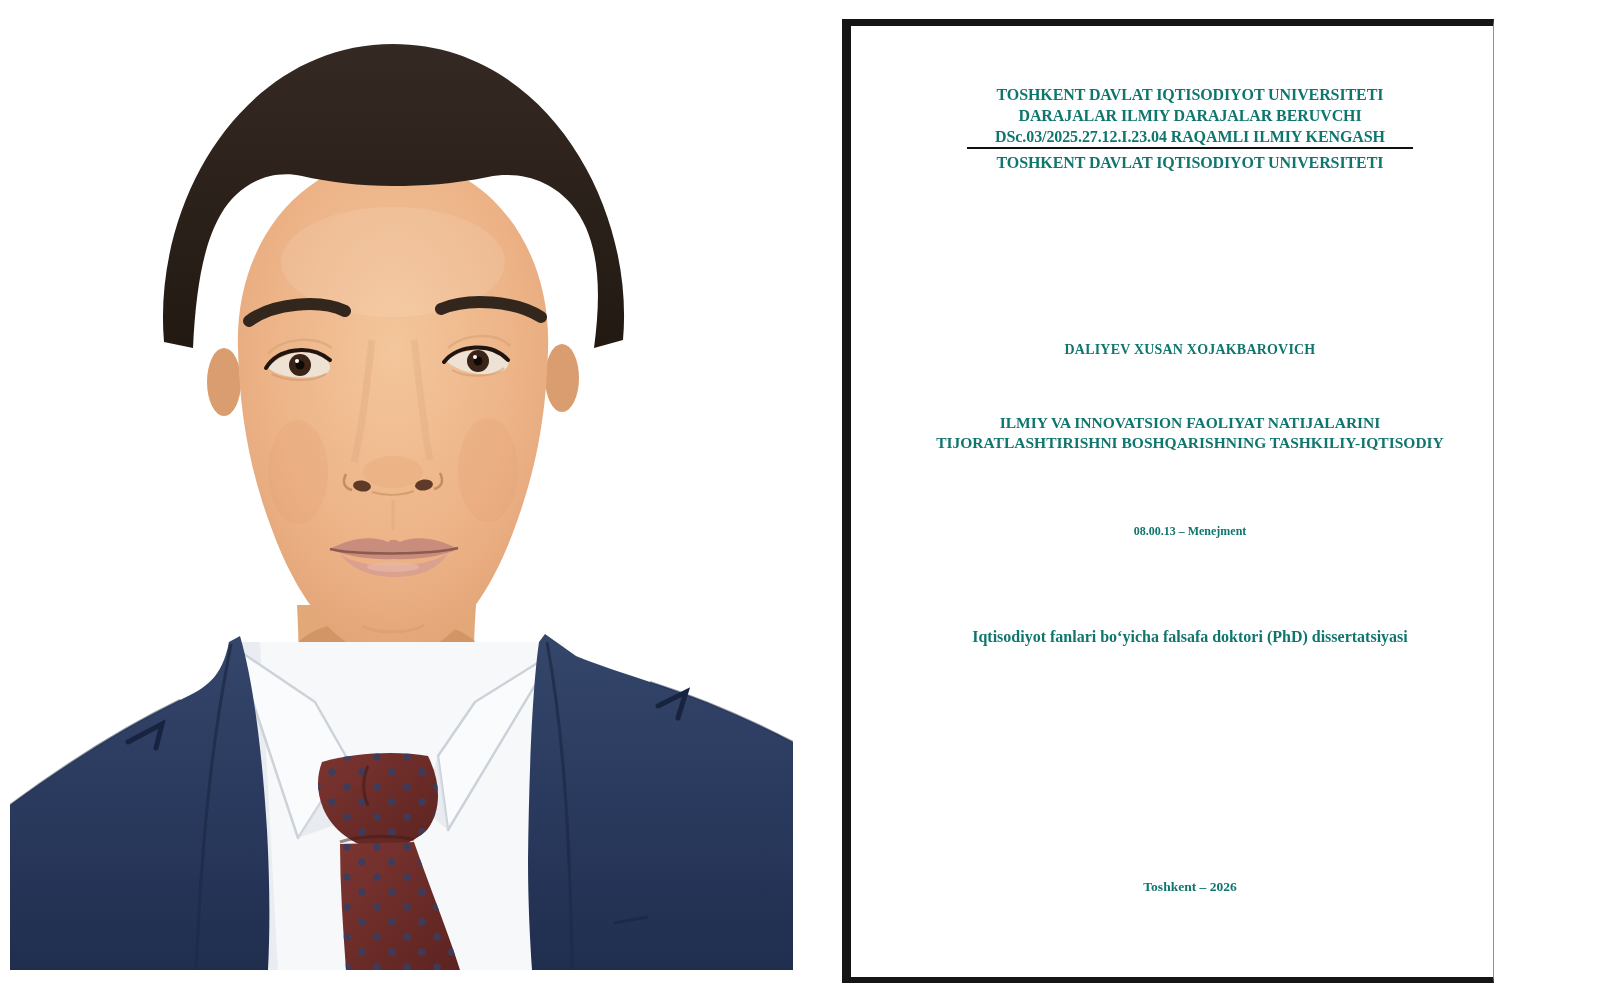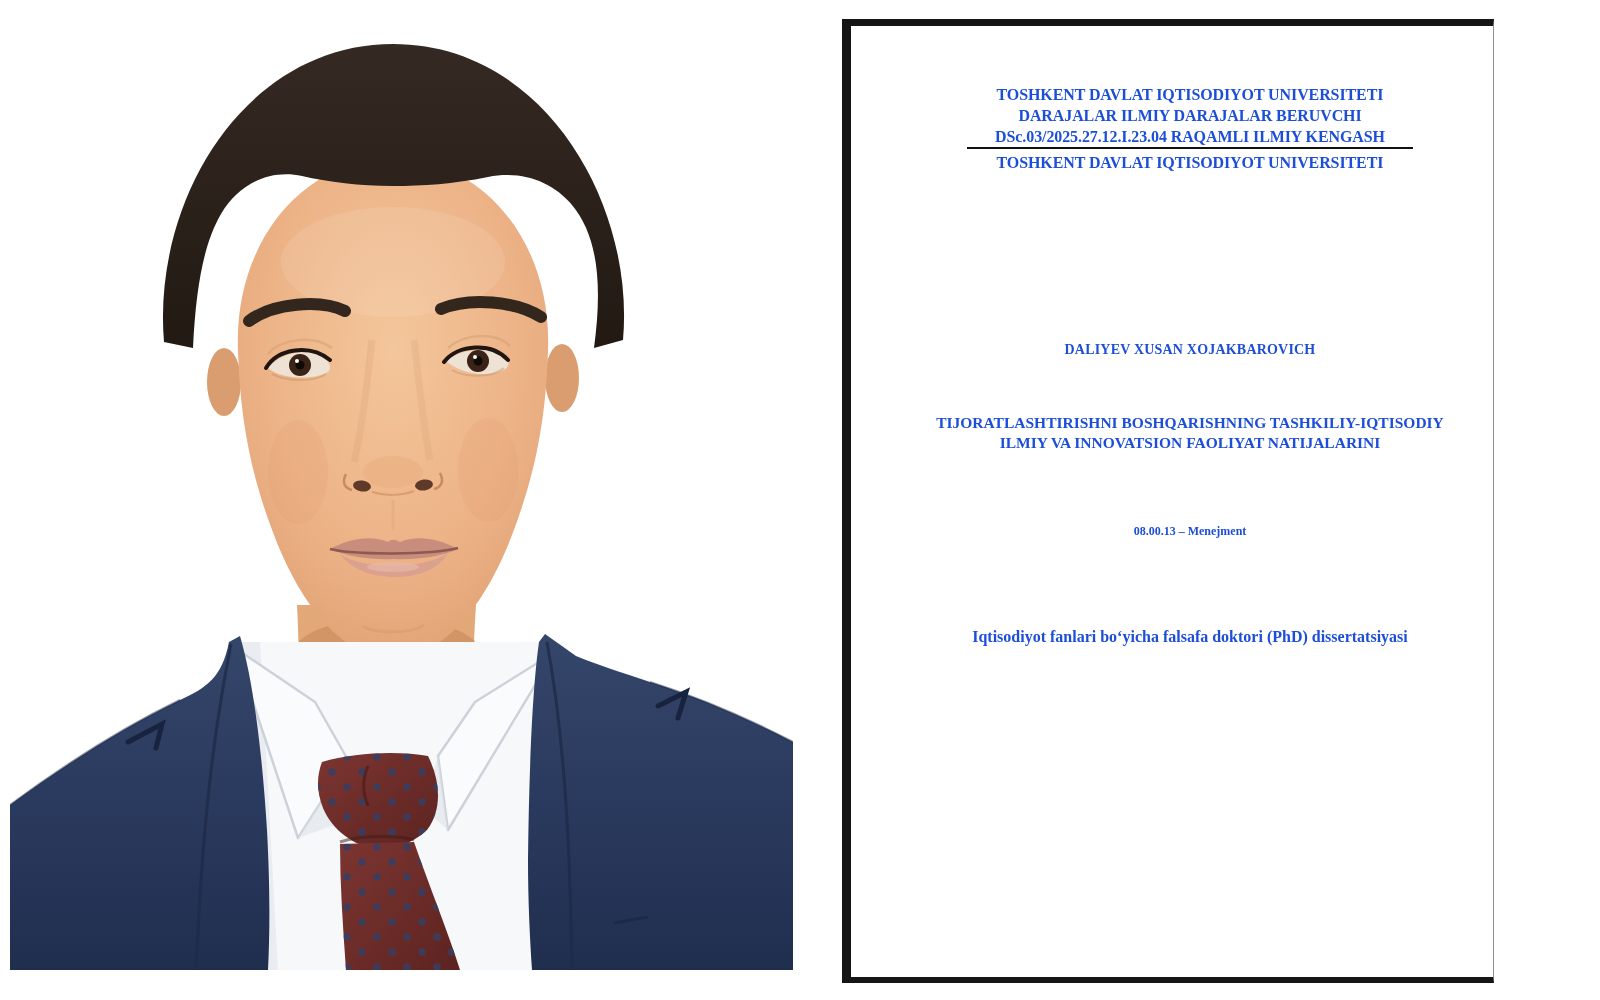--- a/index.html
+++ b/index.html
@@ -26,21 +26,21 @@
     box-sizing: border-box;
     background: #ffffff;
     border-left: 9px solid #151515;
     border-top: 7px solid #151515;
     border-bottom: 6px solid #151515;
     border-right: 1px solid #8f8f8f;
   }
   .doc-inner { position: relative; width: 642px; height: 951px; }
   .tblock {
     position: absolute; left: 36px; width: 606px;
-    text-align: center; color: #1d4ed8; font-weight: bold;
+    text-align: center; color: #0f766e; font-weight: bold;
   }
   .hdr { top: 58px; font-size: 16px; line-height: 21px; letter-spacing: -0.1px; }
   .hdr-rule {
     position: absolute; top: 121px; left: 116px; width: 446px;
     border-top: 2px solid #111;
   }
   .hdr2 { top: 126px; font-size: 16px; line-height: 21px; letter-spacing: -0.1px; }
   .author { top: 316px; font-size: 14px; letter-spacing: 0.2px; }
   .title { top: 387px; font-size: 15.5px; line-height: 20px; }
   .spec { top: 498px; font-size: 12px; }
@@ -200,27 +200,28 @@
         <div>TOSHKENT DAVLAT IQTISODIYOT UNIVERSITETI</div>
         <div>DARAJALAR ILMIY DARAJALAR BERUVCHI</div>
         <div>DSc.03/2025.27.12.I.23.04 RAQAMLI ILMIY KENGASH</div>
       </div>
       <div class="hdr-rule"></div>
       <div class="tblock hdr2">TOSHKENT DAVLAT IQTISODIYOT UNIVERSITETI</div>
 
       <div class="tblock author">DALIYEV XUSAN XOJAKBAROVICH</div>
 
       <div class="tblock title">
+        <div>ILMIY VA INNOVATSION FAOLIYAT NATIJALARINI</div>
         <div>TIJORATLASHTIRISHNI BOSHQARISHNING TASHKILIY-IQTISODIY</div>
-        <div>ILMIY VA INNOVATSION FAOLIYAT NATIJALARINI</div>
       </div>
 
       <div class="tblock spec">08.00.13 – Menejment</div>
 
       <div class="tblock degree">
         <div>Iqtisodiyot fanlari bo‘yicha falsafa doktori (PhD) dissertatsiyasi</div>
       </div>
 
+      <div class="tblock footer">Toshkent – 2026</div>
 
     </div>
   </div>
 
 </div>
 
 </body></html>

